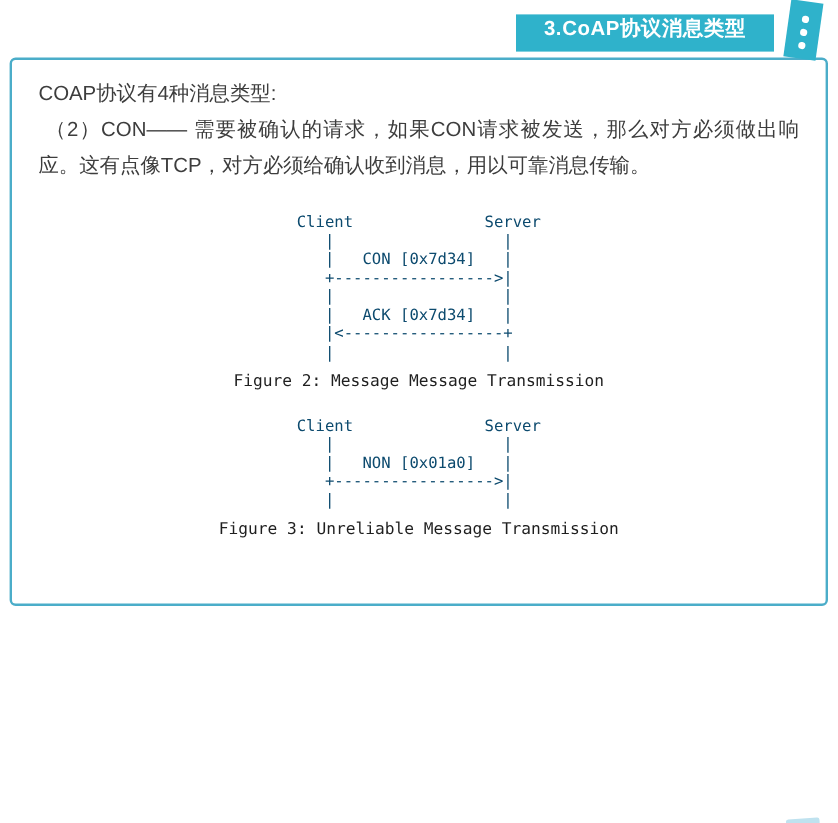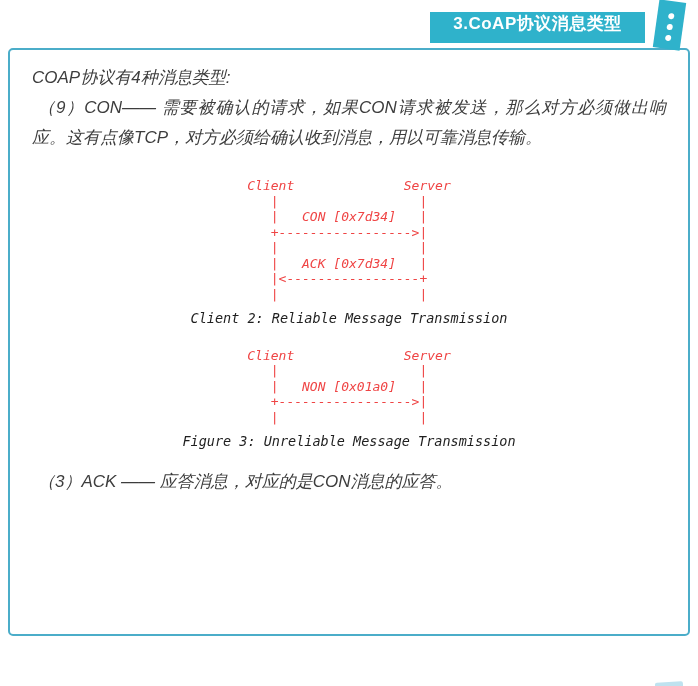--- a/index.html
+++ b/index.html
@@ -37,48 +37,47 @@
   }
   .ribbon .dot {
     width: 6px; height: 6px;
     border-radius: 50%;
     background: #ffffff;
   }
 
   .content-box {
     position: absolute;
     left: 8px; top: 48px;
-    width: 682px; height: 588px;
+    width: 682px; height: 457px;
     background: #ffffff;
     border: 2px solid #4badc9;
     border-radius: 5px;
     padding: 13px 22px 10px 22px;
     overflow: hidden;
     z-index: 2;
-    font-style: italic;
   }
 
   .para {
     font-size: 17px;
     line-height: 30px;
     color: #3d3d3d;
     text-align: justify;
   }
   .para.indent { text-indent: 0.35em; }
 
   .figure { text-align: center; }
   .figure.fig2 { margin-top: 25px; margin-bottom: 14px; }
   .figure.fig3 { margin-top: 22px; margin-bottom: 14px; }
   .figure pre {
     display: inline-block;
     text-align: left;
     font-family: "DejaVu Sans Mono", "Liberation Mono", monospace;
     font-size: 13px;
     line-height: 15.5px;
-    color: #ef4444;
+    color: #0c4a6e;
   }
   .figure .caption {
     margin-top: 7px;
     font-family: "DejaVu Sans Mono", "Liberation Mono", monospace;
     font-size: 13.5px;
     color: #1f1f1f;
   }
 
   .para.p2 { margin-top: 13px; }
   .para.p3 { margin-top: 18px; }
@@ -102,41 +101,40 @@
 
 <div class="ribbon">
   <span class="dot"></span>
   <span class="dot"></span>
   <span class="dot"></span>
 </div>
 
 <div class="content-box">
   <p class="para">COAP协议有4种消息类型:</p>
 
-  <p class="para indent">（9）CON—— 需要被确认的请求，如果CON请求被发送，那么对方必须做出响应。这有点像TCP，对方必须给确认收到消息，用以可靠消息传输。</p>
+  <p class="para indent">（2）CON—— 需要被确认的请求，如果CON请求被发送，那么对方必须做出响应。这有点像TCP，对方必须给确认收到消息，用以可靠消息传输。</p>
 
   <div class="figure fig2">
     <pre>Client              Server
    |                  |
    |   CON [0x7d34]   |
    +-----------------&gt;|
    |                  |
    |   ACK [0x7d34]   |
    |&lt;-----------------+
    |                  |</pre>
-    <div class="caption">Client 2: Reliable Message Transmission</div>
+    <div class="caption">Figure 2: Message Message Transmission</div>
   </div>
 
 
   <div class="figure fig3">
     <pre>Client              Server
    |                  |
    |   NON [0x01a0]   |
    +-----------------&gt;|
    |                  |</pre>
     <div class="caption">Figure 3: Unreliable Message Transmission</div>
   </div>
 
-  <p class="para indent p3">（3）ACK —— 应答消息，对应的是CON消息的应答。</p>
 
 </div>
 
 <div class="corner-peek"></div>
 
 </body></html>

